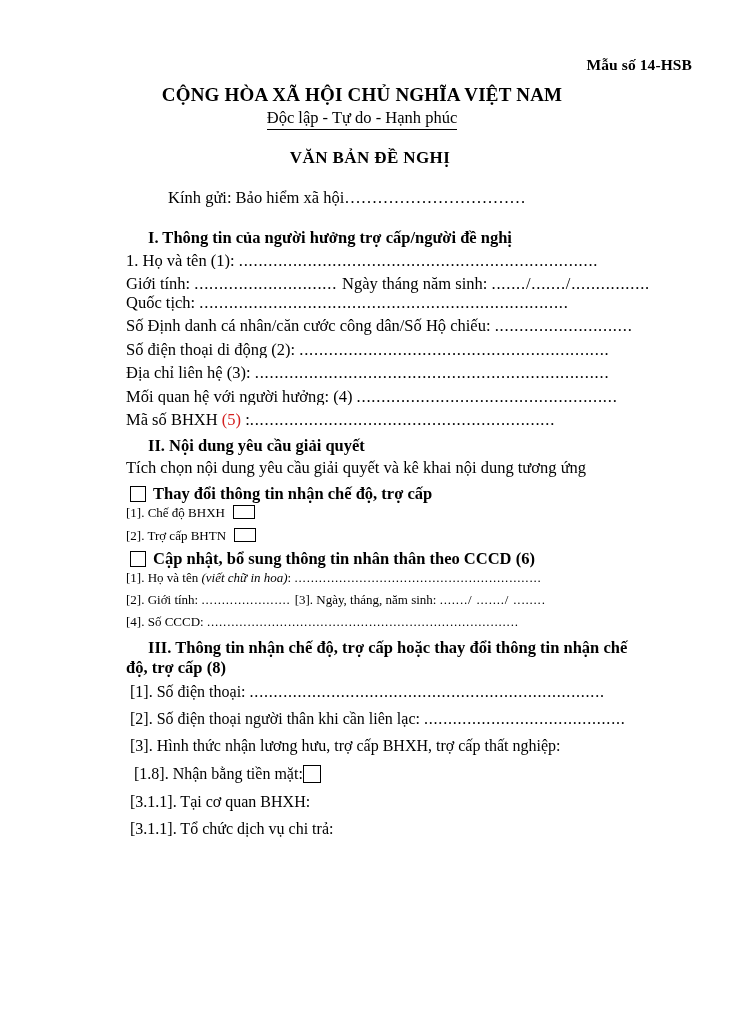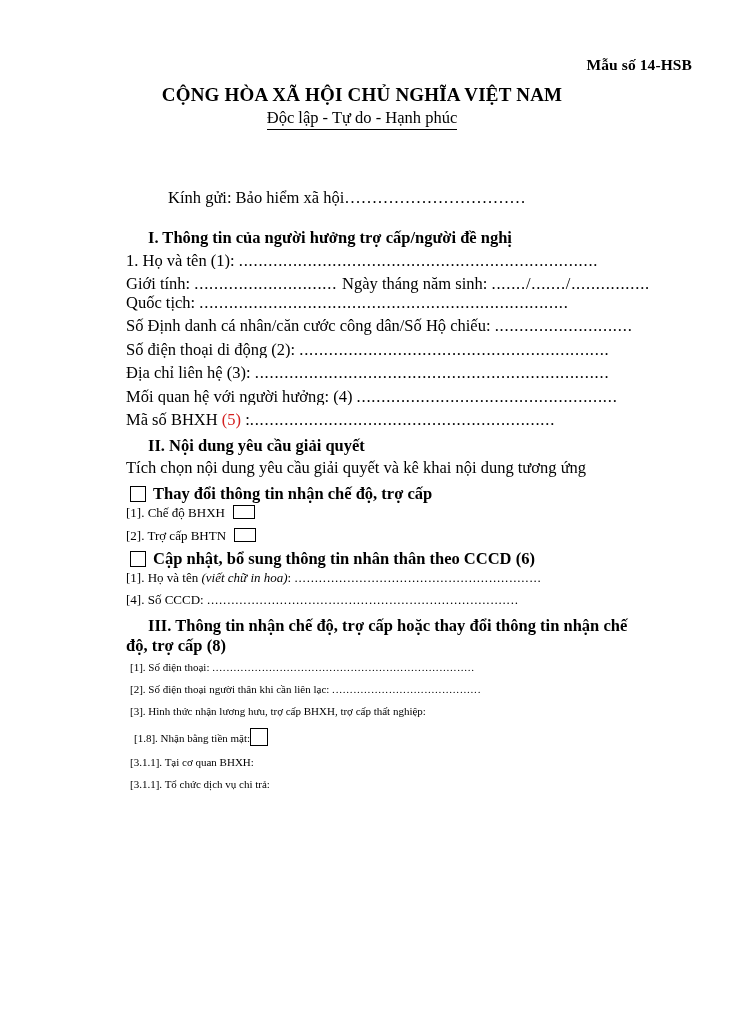--- a/index.html
+++ b/index.html
@@ -144,39 +144,40 @@
   }
   .sec3 {
     font-weight: bold;
     font-size: 16.5px;
     line-height: 1.22;
     margin: 10px 0 6px 0;
     text-indent: 22px;
     white-space: normal;
   }
   .item3 {
-    font-size: 11px;
+    font-size: 16px;
     margin: 0 0 11px 0;
     padding-left: 4px;
     white-space: nowrap;
   }
   .item3.sp { padding-left: 8px; }
 </style>
 </head>
 <body>
 
 <div class="page">
 
   <div class="form-code">Mẫu số 14-HSB</div>
 
   <div class="nation">
     <div class="l1">CỘNG HÒA XÃ HỘI CHỦ NGHĨA VIỆT NAM</div>
     <div class="l2"><span>Độc lập - Tự do - Hạnh phúc</span></div>
   </div>
 
+  <div class="doc-title">VĂN BẢN ĐỀ NGHỊ</div>
   <div class="kinh-gui">Kính gửi: Bảo hiểm xã hội……………………………</div>
 
   <div class="body">
 
     <div class="sec-head indent">I. Thông tin của người hưởng trợ cấp/người đề nghị</div>
 
     <div class="line"><span>1. Họ và tên (1): </span><span class="dots">.........................................................................</span></div>
 
     <div class="line tight"><span>Giới tính: </span><span class="dots">............................. </span><span>Ngày tháng năm sinh: </span><span class="dots">......./......./.................</span></div>
 
@@ -204,20 +205,21 @@
 
     <div class="sub"><span>[2]. Trợ cấp BHTN</span><span class="box-sm"></span></div>
 
     <div class="cb-head">
       <span class="box-lg"></span>
       <span class="label">Cập nhật, bổ sung thông tin nhân thân theo CCCD (6)</span>
     </div>
 
     <div class="sub first"><span>[1]. Họ và tên </span><span class="ital">(viết chữ in hoa)</span><span>: </span><span class="dots">.............................................................</span></div>
 
+    <div class="sub"><span>[2]. Giới tính: </span><span class="dots">...................... </span><span>[3]. Ngày, tháng, năm sinh: </span><span class="dots">......./ ......./ ........</span></div>
 
     <div class="sub"><span>[4]. Số CCCD: </span><span class="dots">.............................................................................</span></div>
 
     <div class="sec3">III. Thông tin nhận chế độ, trợ cấp hoặc thay đổi thông tin nhận chế độ, trợ cấp (8)</div>
 
     <div class="item3"><span>[1]. Số điện thoại: </span><span class="dots">..........................................................................</span></div>
 
     <div class="item3"><span>[2]. Số điện thoại người thân khi cần liên lạc: </span><span class="dots">..........................................</span></div>
 
     <div class="item3">[3]. Hình thức nhận lương hưu, trợ cấp BHXH, trợ cấp thất nghiệp:</div>

